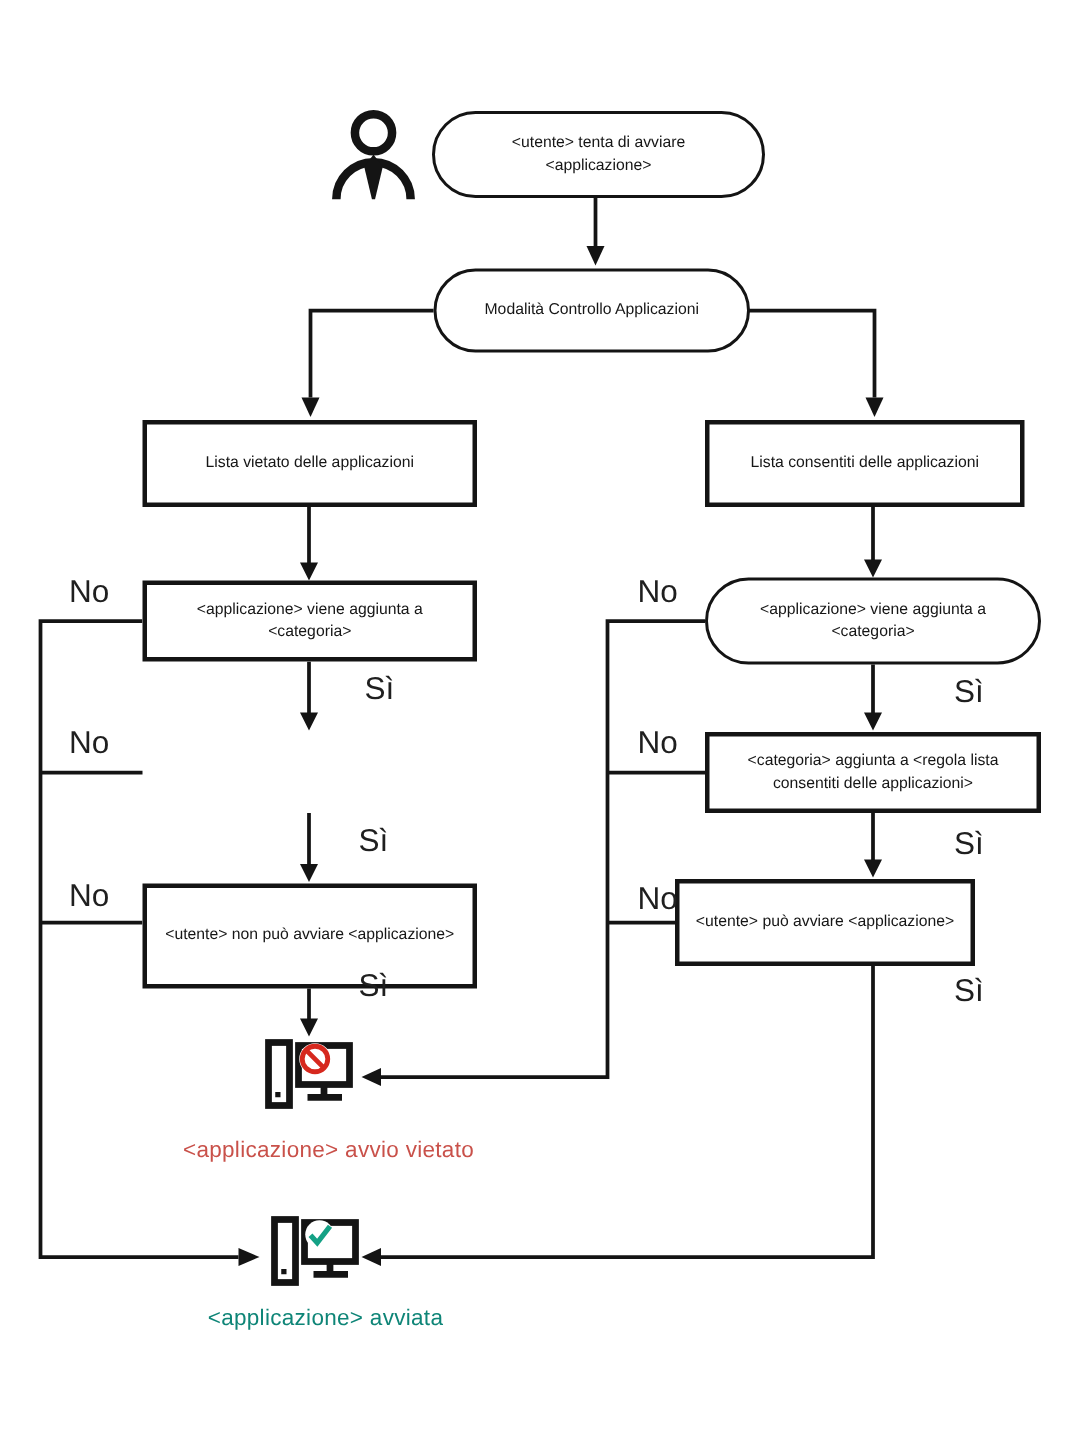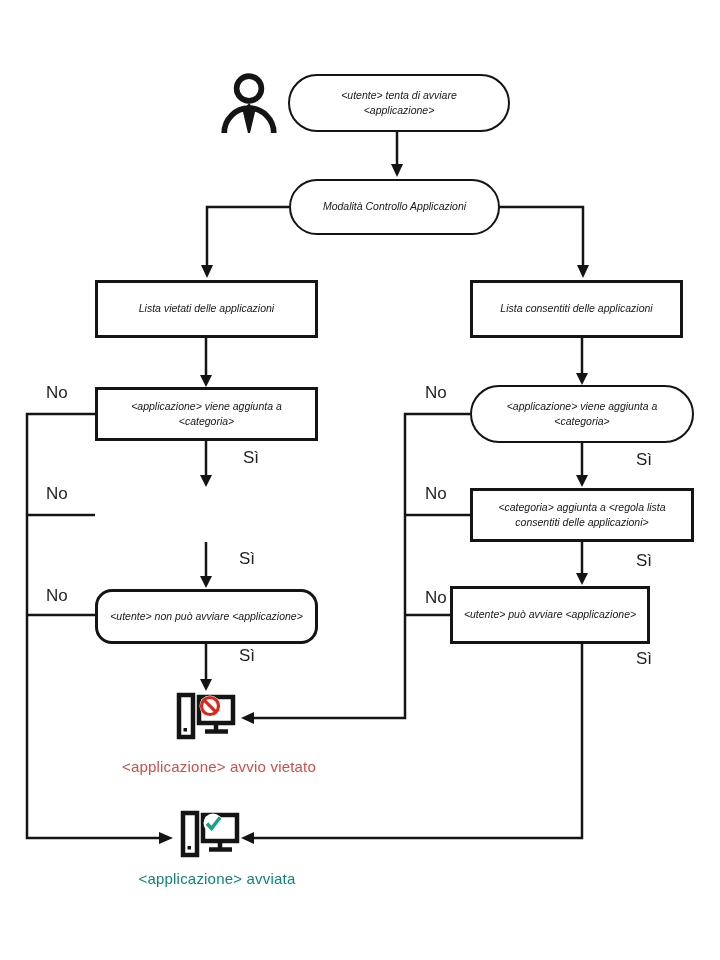--- a/index.html
+++ b/index.html
@@ -8,27 +8,27 @@
     font-family:"Liberation Sans", sans-serif; overflow:hidden; color:#1a1a1a;
   }
   .connectors { position:absolute; left:0; top:0; }
   .node {
     position:absolute; box-sizing:border-box; background:#ffffff;
     display:flex; align-items:center; justify-content:center; text-align:center;
     font-size:10.5px; line-height:1.45; color:#161616;
   }
   .rect    { border:3px solid #141414; }
   .stadium { border:2.5px solid #141414; }
-  .node .txt { display:inline-block;font-style:italic; }
+  .node .txt { display:inline-block; }
   .w160 { max-width:160px; }
   .w170 { max-width:170px; }
   .w205 { max-width:205px; }
   .w220 { max-width:220px; }
   .branch-lbl {
-    position:absolute; font-size:17px; color:#1f1f1f;
+    position:absolute; font-size:21px; color:#1f1f1f;
   }
   .result {
     position:absolute; width:240px; text-align:center; font-size:15px; letter-spacing:0.2px;
   }
   .result.blocked { color:#c9514a; }
   .result.started { color:#0e8577; }
   .icon-abs { position:absolute; }
 </style>
 </head>
 <body>
@@ -80,41 +80,41 @@
 
   <div class="node stadium" style="left:288px; top:74px; width:222px; height:58px; border-radius:29px;">
     <span class="txt w160">&lt;utente&gt; tenta di avviare &lt;applicazione&gt;</span>
   </div>
 
   <div class="node stadium" style="left:289px; top:179px; width:211px; height:56px; border-radius:28px;text-align:center;">
     <span class="txt">Modalità Controllo Applicazioni</span>
   </div>
 
   <div class="node rect" style="left:95px; top:280px; width:223px; height:58px;">
-    <span class="txt">Lista vietati delle applicazioni</span>
+    <span class="txt">Lista vietato delle applicazioni</span>
   </div>
 
   <div class="node rect" style="left:470px; top:280px; width:213px; height:58px;">
     <span class="txt">Lista consentiti delle applicazioni</span>
   </div>
 
   <div class="node rect" style="left:95px; top:387px; width:223px; height:54px;">
     <span class="txt w170">&lt;applicazione&gt; viene aggiunta a &lt;categoria&gt;</span>
   </div>
 
   <div class="node stadium" style="left:470px; top:385px; width:224px; height:58px; border-radius:29px;">
     <span class="txt w170">&lt;applicazione&gt; viene aggiunta a &lt;categoria&gt;</span>
   </div>
 
 
   <div class="node rect" style="left:470px; top:488px; width:224px; height:54px;align-items:center;">
     <span class="txt w205">&lt;categoria&gt; aggiunta a &lt;regola lista consentiti delle applicazioni&gt;</span>
   </div>
 
-  <div class="node rect" style="left:95px; top:589px; width:223px; height:55px;border-radius:17px;">
+  <div class="node rect" style="left:95px; top:589px; width:223px; height:70px;">
     <span class="txt">&lt;utente&gt; non può avviare &lt;applicazione&gt;</span>
   </div>
 
   <div class="node rect" style="left:450px; top:586px; width:200px; height:58px;">
     <span class="txt">&lt;utente&gt; può avviare &lt;applicazione&gt;</span>
   </div>
 
   <span class="branch-lbl" style="left:46px; top:383px;">No</span>
   <span class="branch-lbl" style="left:46px; top:484px;">No</span>
   <span class="branch-lbl" style="left:46px; top:586px;">No</span>

